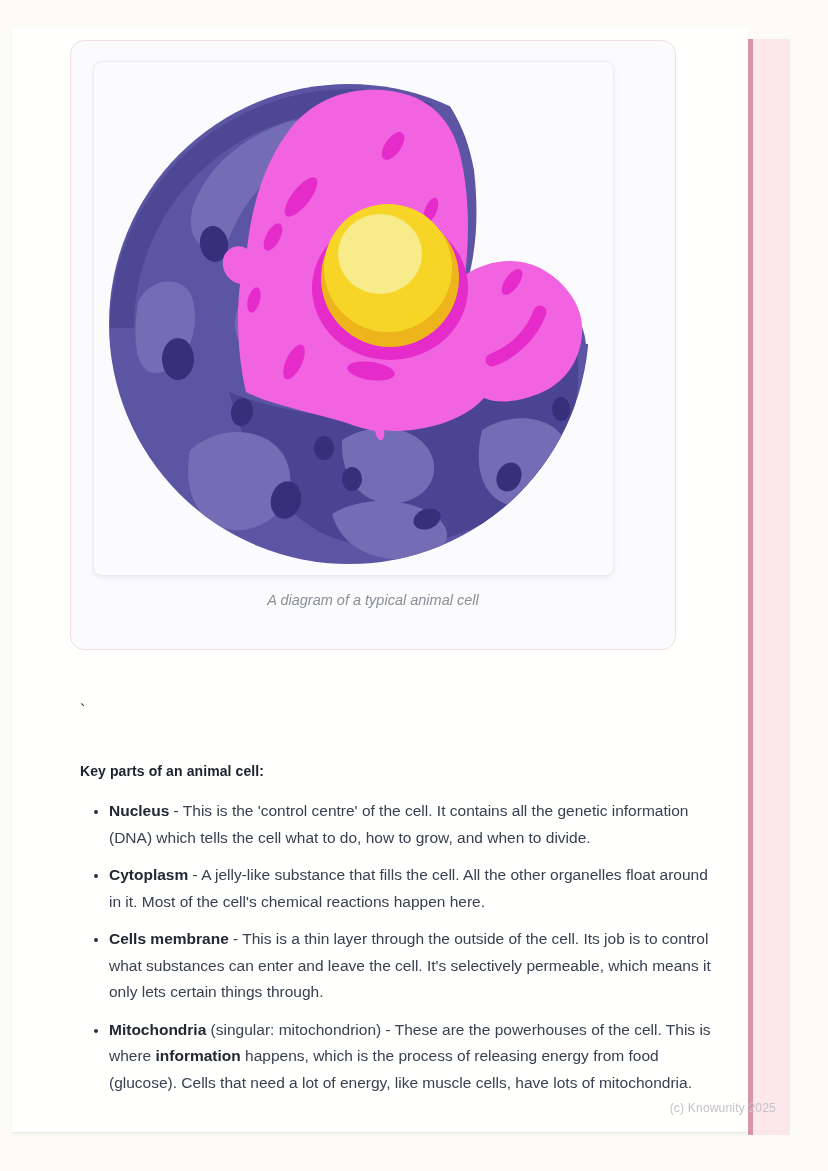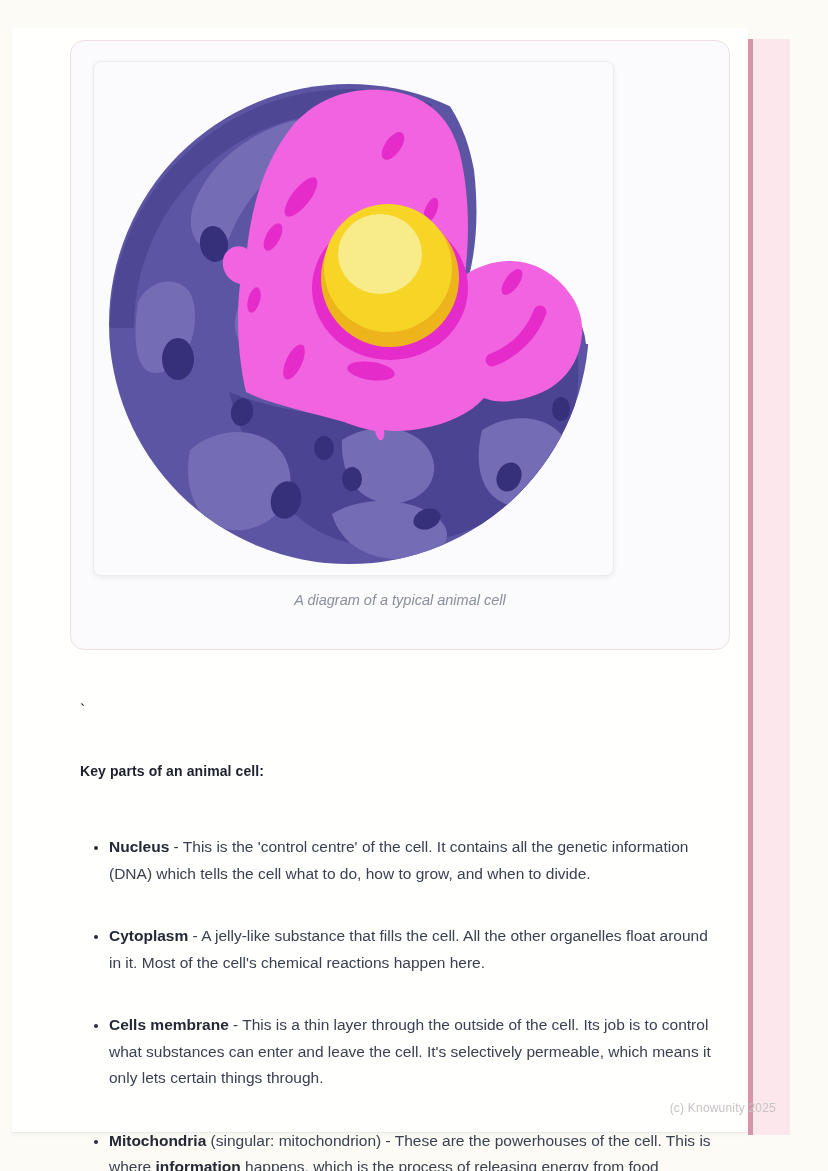--- a/index.html
+++ b/index.html
@@ -11,21 +11,21 @@
   .sheet{
     position:absolute;left:12px;top:28px;width:736px;height:1104px;
     background:#fffffe;
     box-shadow:0 1px 0 rgba(120,110,110,0.08), 0 3px 4px rgba(120,110,110,0.06);
   }
   .edge-strip{
     position:absolute;left:748px;top:39px;width:42px;height:1096px;
     box-sizing:border-box;border-left:5px solid #d795a9;background:#fbe7ec;
   }
   .figure-card{
-    position:absolute;left:58px;top:12px;width:660px;height:610px;
+    position:absolute;left:58px;top:12px;width:606px;height:610px;
     box-sizing:border-box;background:#fbfafc;
     border:1px solid #f1dfe3;border-radius:14px;
   }
   .image-panel{
     position:absolute;left:22px;top:20px;width:521px;height:515px;
     box-sizing:border-box;background:#fbfbfd;
     border:1px solid #ebebf1;border-radius:8px;
     box-shadow:0 2px 5px rgba(50,50,80,0.07);
     overflow:hidden;
   }
@@ -39,21 +39,21 @@
   }
   .heading{
     position:absolute;left:68px;top:735px;margin:0;
     font-size:14px;font-weight:700;color:#1c212d;letter-spacing:0.1px;
   }
   .key-list{
     position:absolute;left:68px;top:770px;width:602px;
     margin:0;padding:0 0 0 29px;list-style:disc;
   }
   .key-list li{
-    font-size:15.5px;line-height:26.5px;color:#394050;margin-bottom:11px;margin-top:36px;
+    font-size:15.5px;line-height:26.5px;color:#394050;margin-bottom:11px;
   }
   .key-list li::marker{color:#2a2f3a;font-size:14px;}
   .key-list .b{font-weight:700;color:#232834;}
   .key-list .i{}
   .watermark{
     position:absolute;right:52px;top:1101px;z-index:5;
     font-size:12px;color:#c7c2c4;letter-spacing:0.2px;
   }
 </style>
 </head>

